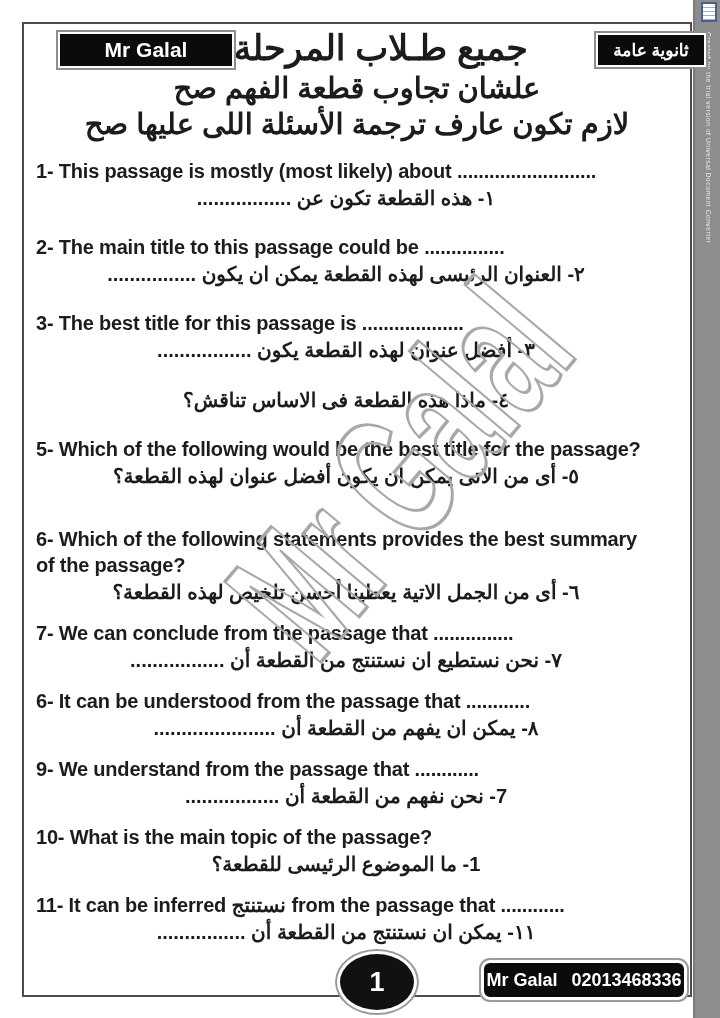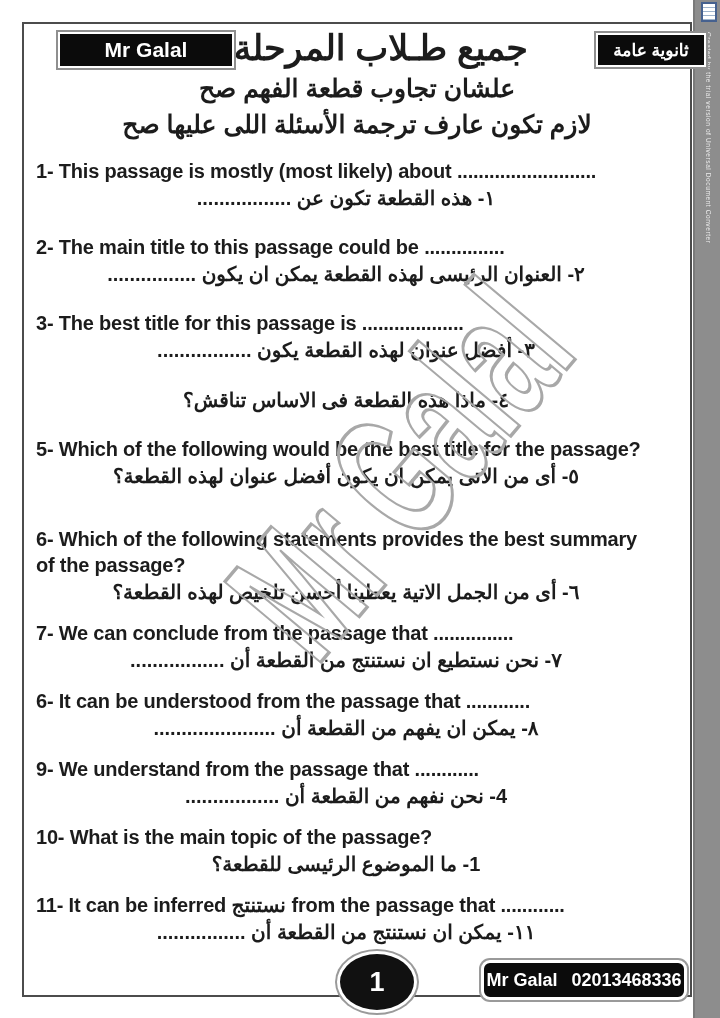--- a/index.html
+++ b/index.html
@@ -16,21 +16,21 @@
   
   .page{position:absolute;left:22px;top:22px;width:666px;height:971px;border:2px solid #4c4c4c;background:#fff;box-sizing:content-box;}
   
   .badge{position:absolute;background:#0b0b0b;color:#fff;font-weight:bold;display:flex;align-items:center;justify-content:center;
     border:2px solid #ffffff;box-shadow:0 0 0 2px #8f8f8f;z-index:7;}
   .badge-left{left:34px;top:8px;width:172px;height:32px;font-size:21px;}
   .badge-right{right:-16px;top:9px;width:106px;height:30px;font-size:17px;direction:rtl;margin-left:24px;}
   
   .title-block{position:absolute;top:2px;left:0;right:0;text-align:center;font-weight:bold;direction:rtl;}
   .t1{font-size:35px;line-height:44px;transform:translateX(-30px);}
-  .t2,.t3{font-size:25px;line-height:36px;}
+  .t2,.t3{font-size:29px;line-height:36px;}
   
   .items{position:absolute;top:134px;left:12px;right:34px;z-index:2;}
   .item .en{font-size:20px;font-weight:bold;line-height:26px;letter-spacing:-0.2px;white-space:nowrap;direction:ltr;text-align:left;}
   .item.wrap .en{white-space:normal;margin-top:36px;}
   .item .ar{font-size:20px;font-weight:bold;line-height:28px;direction:rtl;text-align:center;}
   .g22{margin-bottom:22px;}.g18{margin-bottom:10px;}.g14{margin-bottom:14px;}
   
   .watermark{position:absolute;left:150px;top:408px;width:500px;height:124px;display:flex;align-items:center;justify-content:center;
     font-size:104px;font-weight:bold;color:transparent;-webkit-text-stroke:2px #a8a8a8;
     transform:rotate(-50deg) scaleY(1.75);pointer-events:none;z-index:5;white-space:nowrap;}
@@ -88,21 +88,21 @@
     <div class="item g14">
       <div class="en">7- We can conclude from the passage that ...............</div>
       <div class="ar">٧- نحن نستطيع ان نستنتج من القطعة أن .................</div>
     </div>
     <div class="item g14">
       <div class="en">6- It can be understood from the passage that ............</div>
       <div class="ar">٨- يمكن ان يفهم من القطعة أن ......................</div>
     </div>
     <div class="item g14">
       <div class="en">9- We understand from the passage that ............</div>
-      <div class="ar">4- نحن نفهم من القطعة أن .................</div>
+      <div class="ar">7- نحن نفهم من القطعة أن .................</div>
     </div>
     <div class="item g14">
       <div class="en">10- What is the main topic of the passage?</div>
       <div class="ar">1- ما الموضوع الرئيسى للقطعة؟</div>
     </div>
     <div class="item">
       <div class="en">11- It can be inferred نستنتج  from the passage that ............</div>
       <div class="ar">١١- يمكن ان نستنتج من القطعة أن ................</div>
     </div>
   </div>

